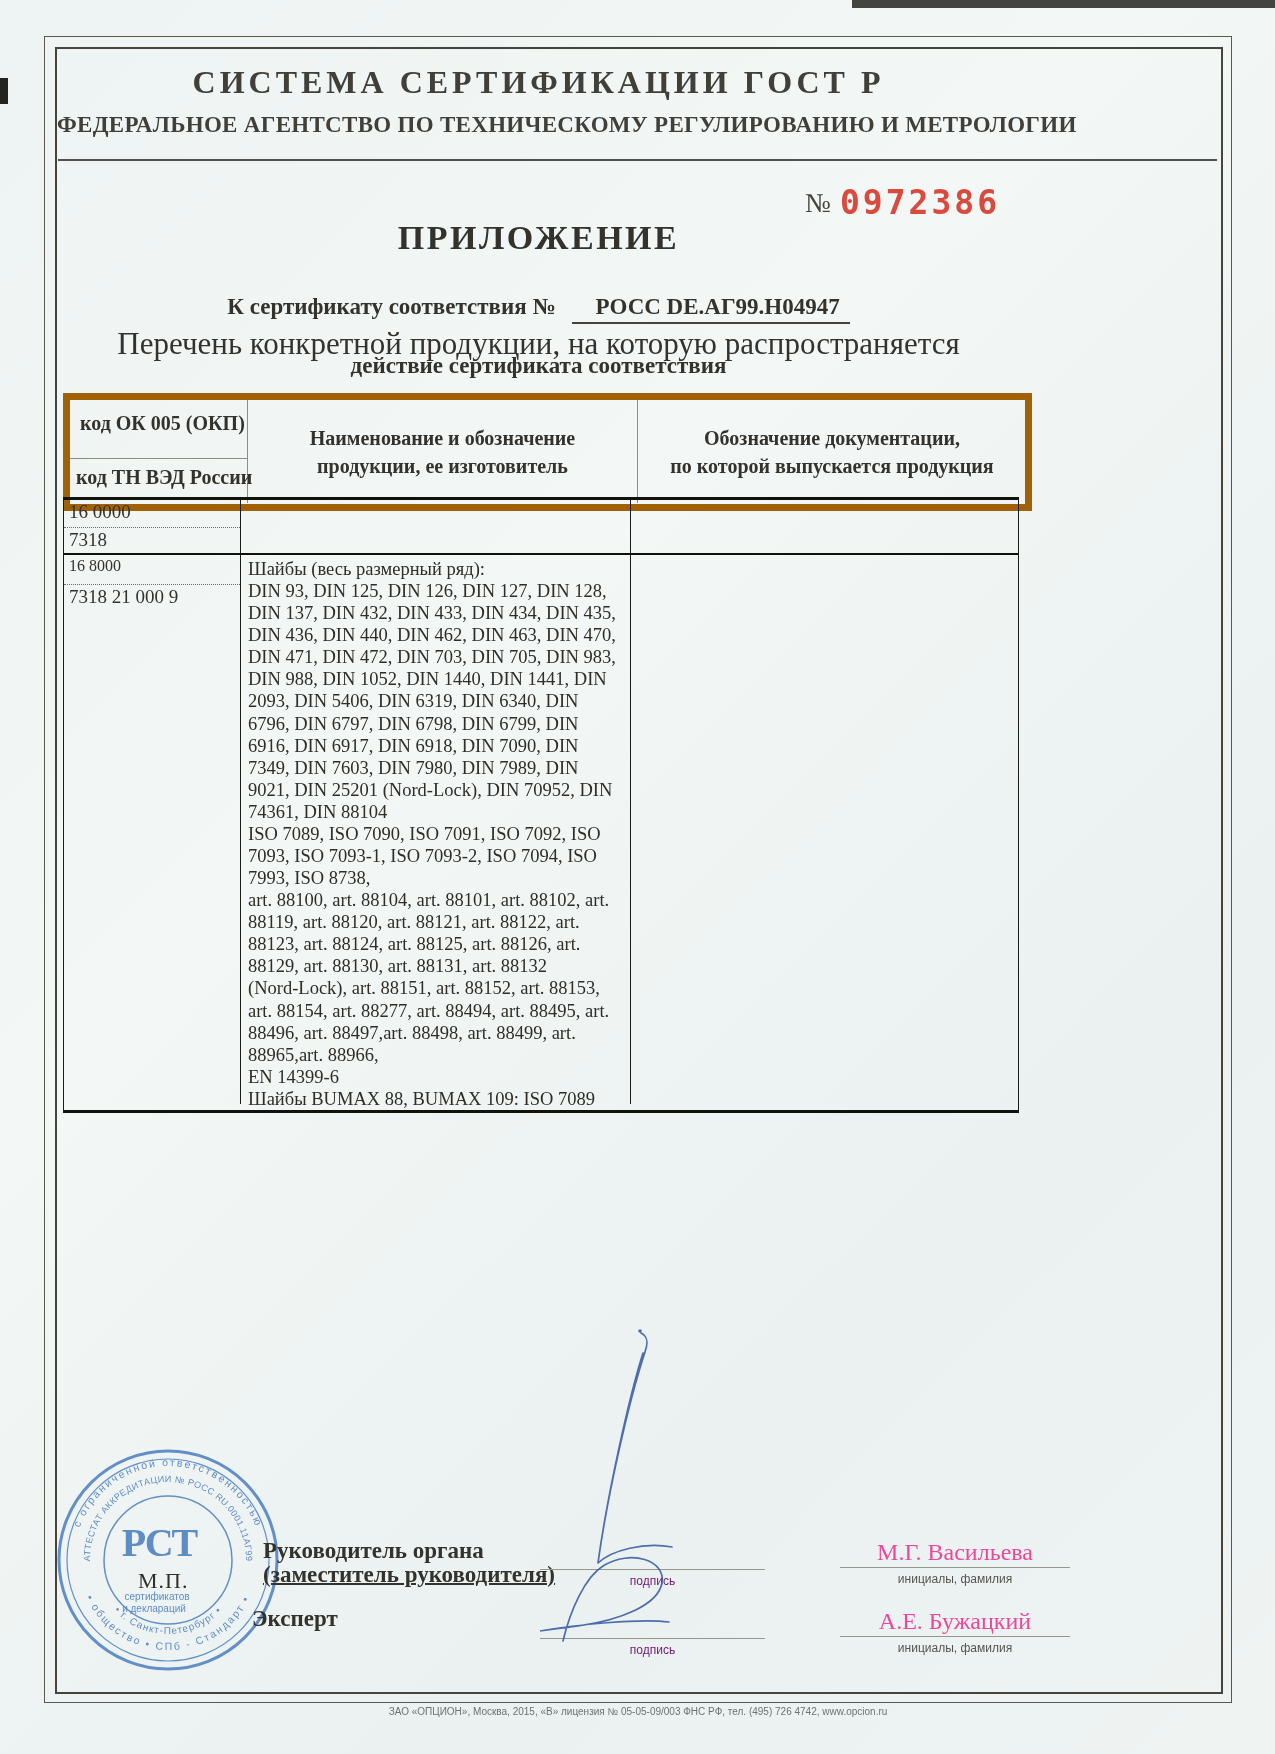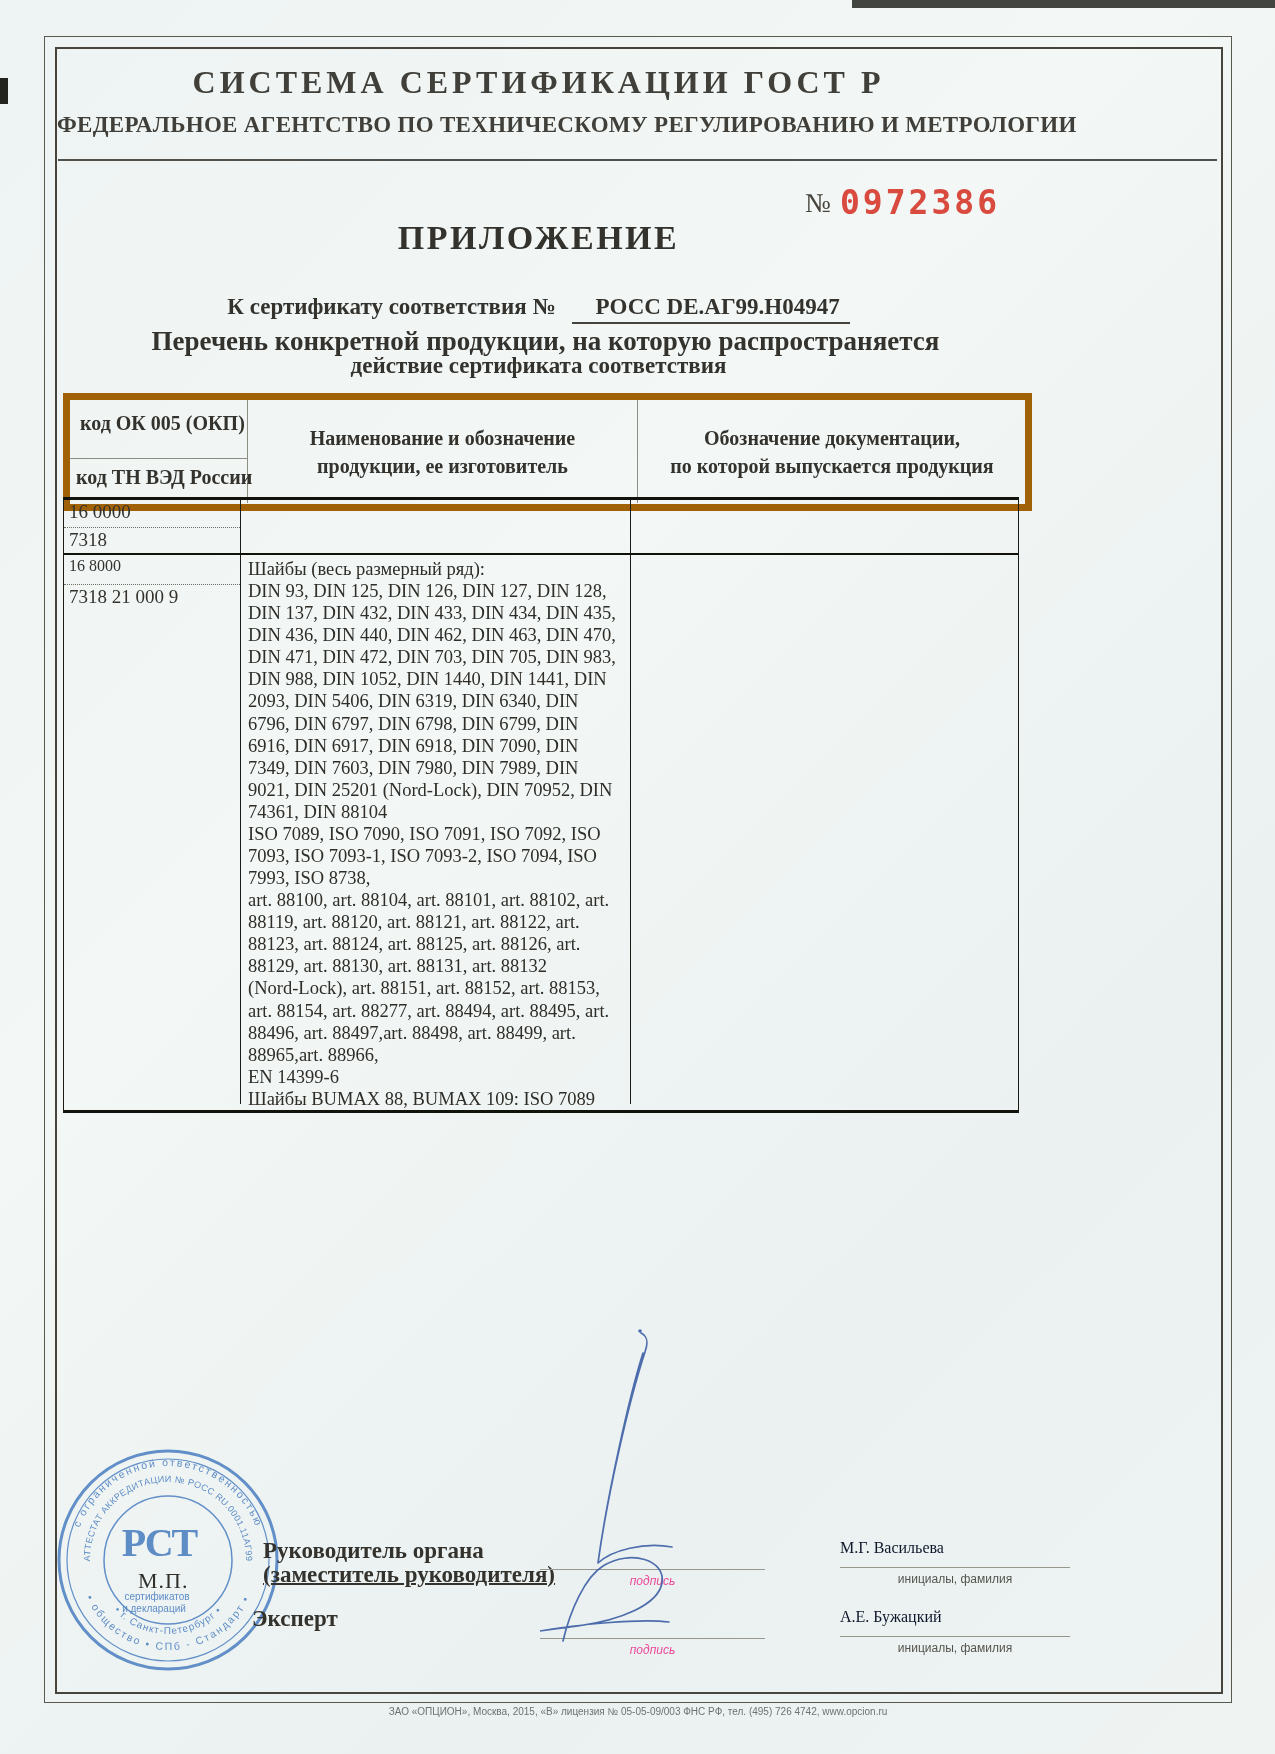--- a/index.html
+++ b/index.html
@@ -20,21 +20,21 @@
   .content-col{left:57px;width:963px;text-align:center;}
   .hdr1{top:64px;font-size:32px;font-weight:bold;letter-spacing:4px;color:#403f39;}
   .hdr2{top:112px;font-size:23px;font-weight:bold;letter-spacing:0.3px;color:#403f39;white-space:nowrap;}
   .doc-no{left:805px;top:188px;font-size:27px;color:#46443c;}
   .doc-no-digits{left:840px;top:183px;font-size:33px;font-family:"DejaVu Sans Mono",monospace;
     color:#d84b3e;letter-spacing:3px;font-weight:bold;}
   .title{top:219px;font-size:34px;font-weight:bold;letter-spacing:2.5px;}
   .subtitle{top:274px;font-size:23px;font-weight:bold;margin-top:20px;}
   .subtitle .cert-no{display:inline-block;margin-left:16px;padding:0 10px 2px 24px;
     border-bottom:2px solid #45433b;font-weight:bold;}
-  .desc1{top:326px;font-size:27px;font-weight:bold;padding-left:7px;}
+  .desc1{top:326px;font-size:31px;font-weight:normal;}
   .desc2{top:353px;font-size:23px;font-weight:bold;}
   
   .tbl{left:63px;top:393px;width:957px;height:717px;}
   .tbl-header{left:0;top:0;width:955px;height:104px;border:7px solid #a16207;}
   .th-c1{left:0;top:0;width:177px;height:103px;border-right:1px solid #8d8d83;}
   .th-c1-top{left:10px;top:12px;font-size:20px;font-weight:bold;white-space:nowrap;}
   .th-c1-div{left:0;top:58px;width:177px;border-top:1px solid #8d8d83;}
   .th-c1-bot{left:6px;top:66px;font-size:20px;font-weight:bold;white-space:nowrap;}
   .th-c2{left:178px;top:24px;width:389px;text-align:center;font-size:20px;font-weight:bold;
     line-height:28px;white-space:pre-line;}
@@ -57,27 +57,27 @@
   
   .mp{left:138px;top:1568px;font-size:22px;letter-spacing:1px;color:#31302b;}
   .role1a{left:263px;top:1538px;font-size:23px;font-weight:bold;white-space:nowrap;}
   .role1b{left:263px;top:1562px;font-size:23px;font-weight:bold;white-space:nowrap;
     text-decoration:underline;text-decoration-thickness:2px;}
   .role2{left:252px;top:1606px;font-size:23px;font-weight:bold;white-space:nowrap;text-align:center;}
   .sigline{width:225px;border-bottom:1.5px solid #97978d;height:0;}
   .sigline1{left:540px;top:1569px;}
   .sigline2{left:540px;top:1638px;}
   .sigcap{width:225px;text-align:center;font-family:"Liberation Sans",sans-serif;
-    font-size:12px;color:#ec4899;font-style:italic;}
+    font-size:12px;color:#701a75;}
   .sigcap1{left:540px;top:1574px;}
   .sigcap2{left:540px;top:1643px;}
   .nameline{width:230px;border-bottom:1.5px solid #97978d;height:0;}
   .nameline1{left:840px;top:1567px;}
   .nameline2{left:840px;top:1636px;}
-  .name{width:230px;text-align:left;font-size:16px;color:#0f172a;white-space:nowrap;}
+  .name{width:230px;text-align:center;font-size:24px;color:#ec4899;white-space:nowrap;}
   .name1{left:840px;top:1539px;}
   .name2{left:840px;top:1608px;}
   .namecap{width:230px;text-align:center;font-family:"Liberation Sans",sans-serif;
     font-size:12px;color:#55554f;}
   .namecap1{left:840px;top:1572px;}
   .namecap2{left:840px;top:1641px;}
   .print-footer{left:258px;top:1706px;width:760px;text-align:center;
     font-family:"Liberation Sans",sans-serif;font-size:10px;color:#6e7271;}
   .stamp-svg{left:56px;top:1448px;}
   .ink-svg{left:0;top:0;pointer-events:none;}

